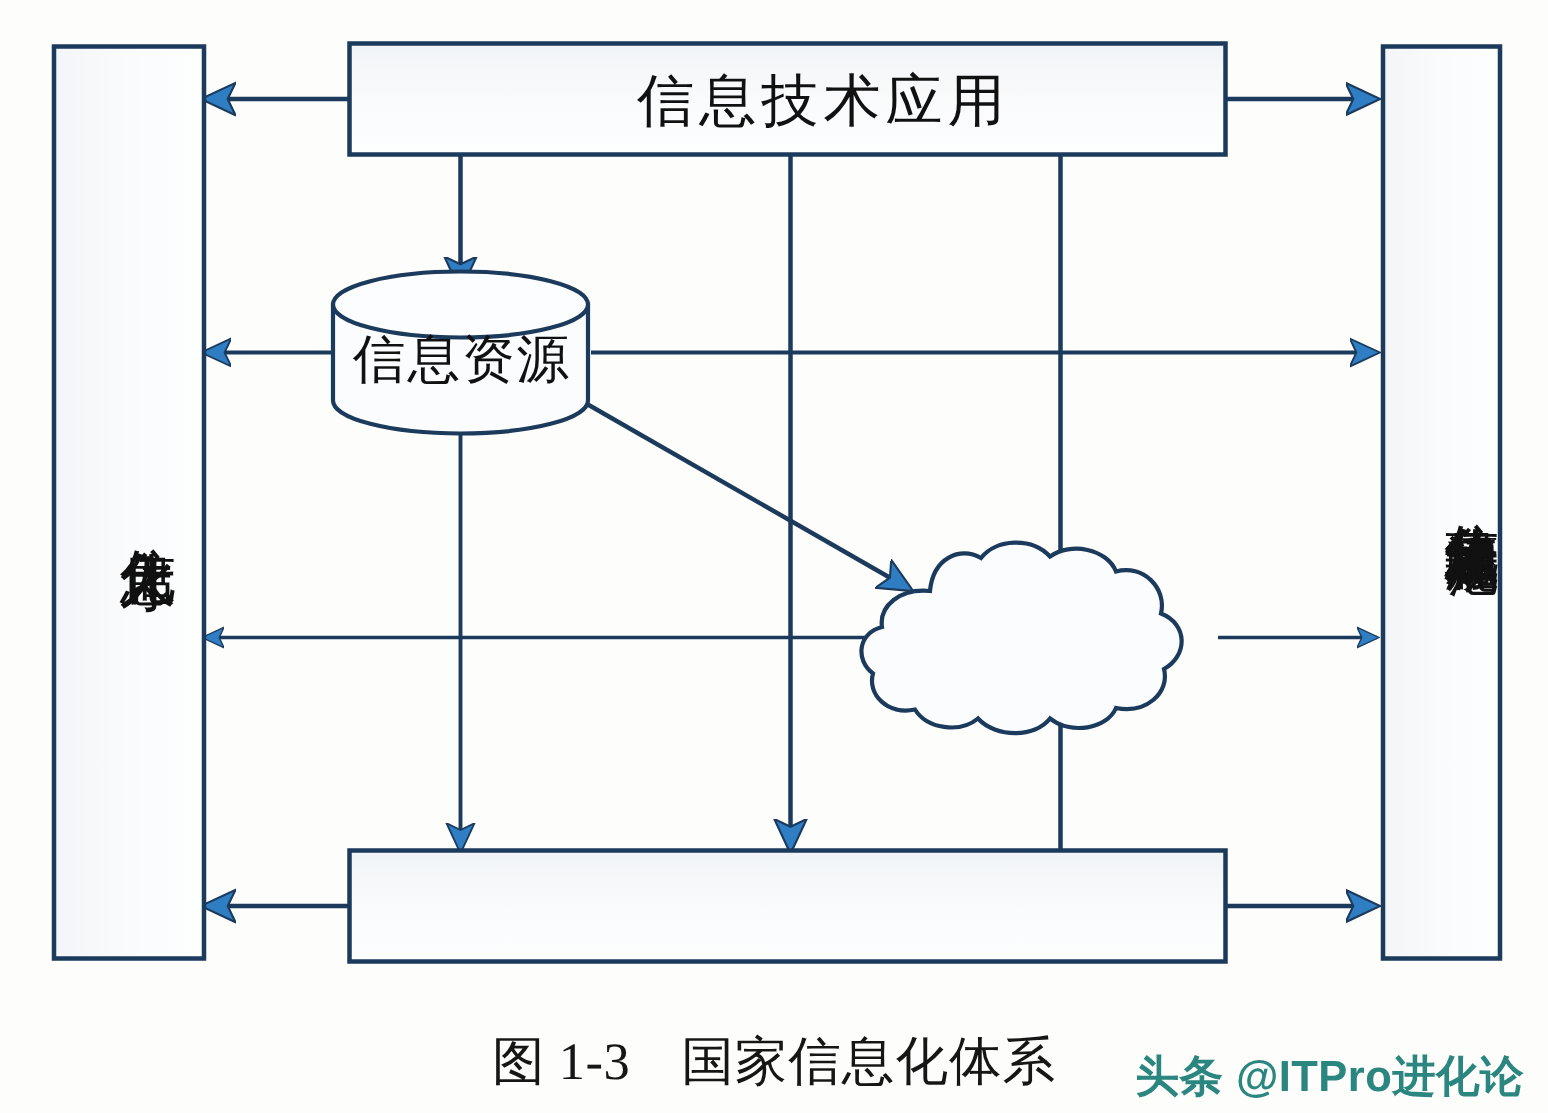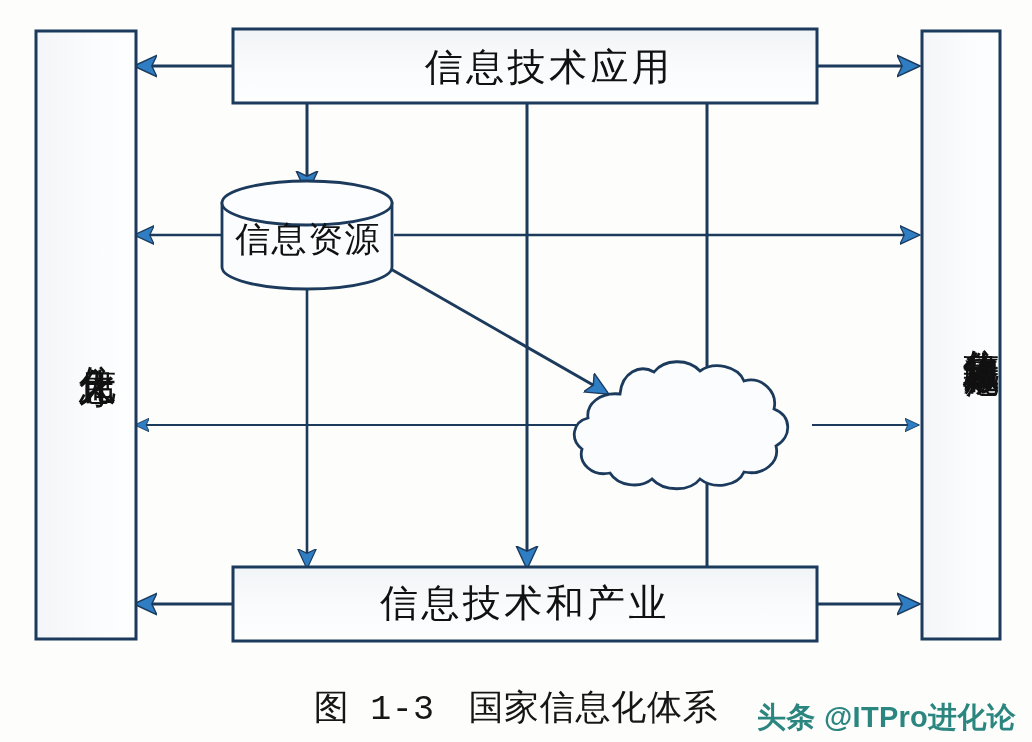--- a/index.html
+++ b/index.html
@@ -96,21 +96,21 @@
   
   #figure-caption {
     position: absolute;
     left: 0;
     top: 684px;
     width: 1032px;
     text-align: center;
     font-size: 35px;
     color: #161616;
     letter-spacing: 0.02em;
-    font-family: Liberation Mono, monospace;
+    font-family: Liberation Serif, serif;
     user-select: none;
   }
   #figure-caption .cap-num { letter-spacing: 0.01em; }
   #figure-caption .cap-gap { display: inline-block; width: 34px; }
   
   #watermark {
     position: absolute;
     right: 16px;
     top: 698px;
     font-size: 29px;
@@ -209,21 +209,20 @@
 
   <div class="node-label" id="label-top-box">信息技术应用</div>
 
   <div class="node-label" id="label-left-pillar">信息化人才</div>
 
   <div class="node-label" id="label-right-pillar">信息化政策法规和标准规范</div>
 
   <div class="node-label" id="label-cylinder">信息资源</div>
 
 
-  <div class="node-label" id="label-bottom-box">信息技术和产业</div>
 
   <div id="figure-caption">
     <span class="cap-num">图 1-3</span><span class="cap-gap"></span><span>国家信息化体系</span>
   </div>
 
   <div id="watermark">头条 @ITPro进化论</div>
 
 </div>
 
 </body></html>

